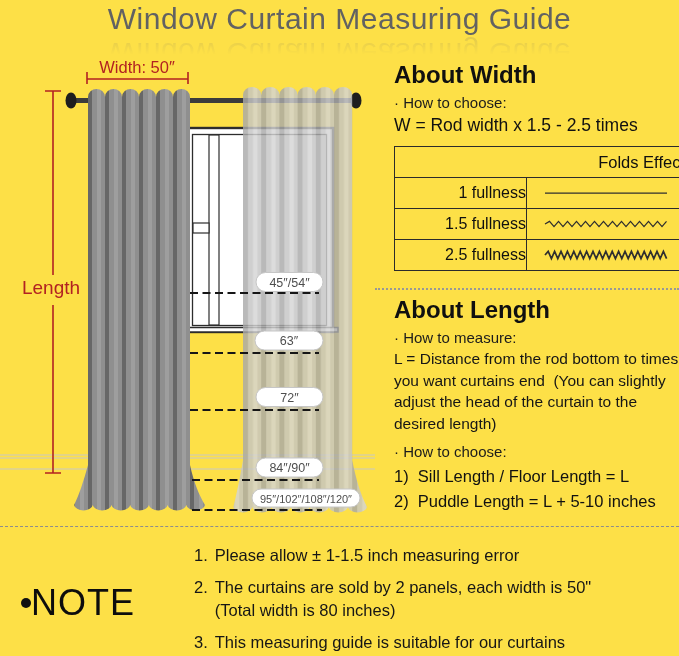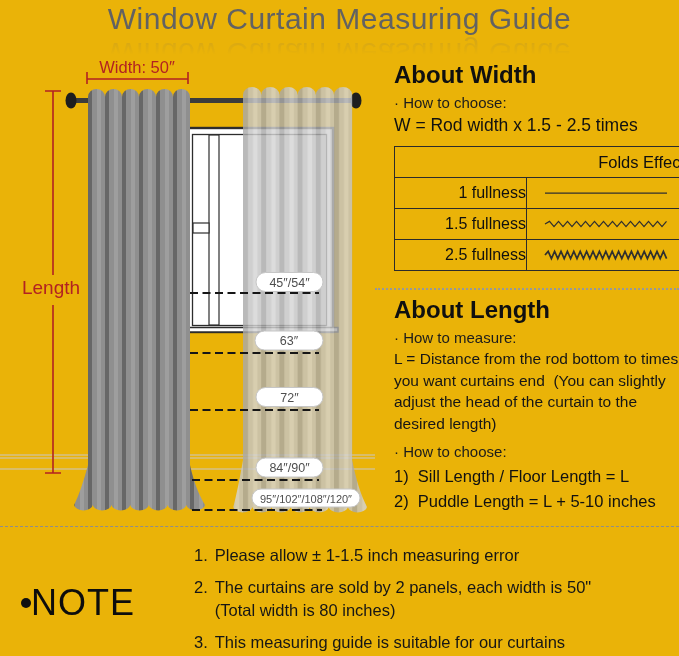--- a/index.html
+++ b/index.html
@@ -2,21 +2,21 @@
 <html style="--accent-red: #b22222;"><head>
 <meta charset="utf-8">
 <style>
   * { box-sizing: border-box; margin: 0; padding: 0; }
   html,body { background: #ffffff; }
   body {
     width: 679px; height: 656px; position: relative; overflow: hidden;
     font-family: "Liberation Sans", "DejaVu Sans", sans-serif;
     color: #1a1a1a;
   }
-  .page { position: relative; width: 679px; height: 656px; background: #eab308; }
+  .page { position: relative; width: 679px; height: 656px; background: #fde047; }
 
   
   .page-title {
     position: absolute; top: 2px; left: 0; right: 0;
     text-align: center; font-size: 30px; font-weight: normal;
     color: #626262; letter-spacing: 0.5px;
   }
   .page-title-reflection {
     position: absolute; top: 36px; left: 0; right: 0;
     text-align: center; font-size: 30px; color: #626262; letter-spacing: 0.5px;

